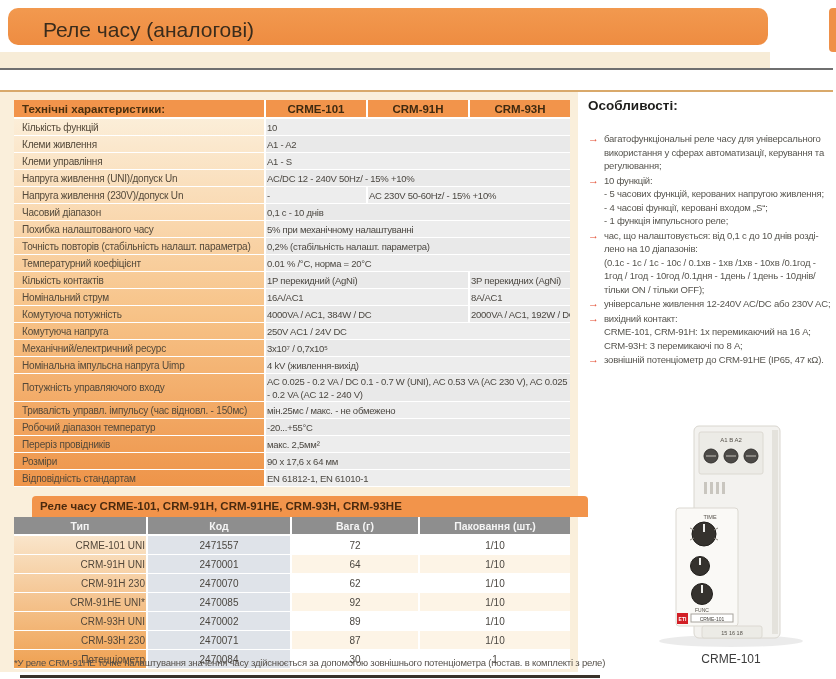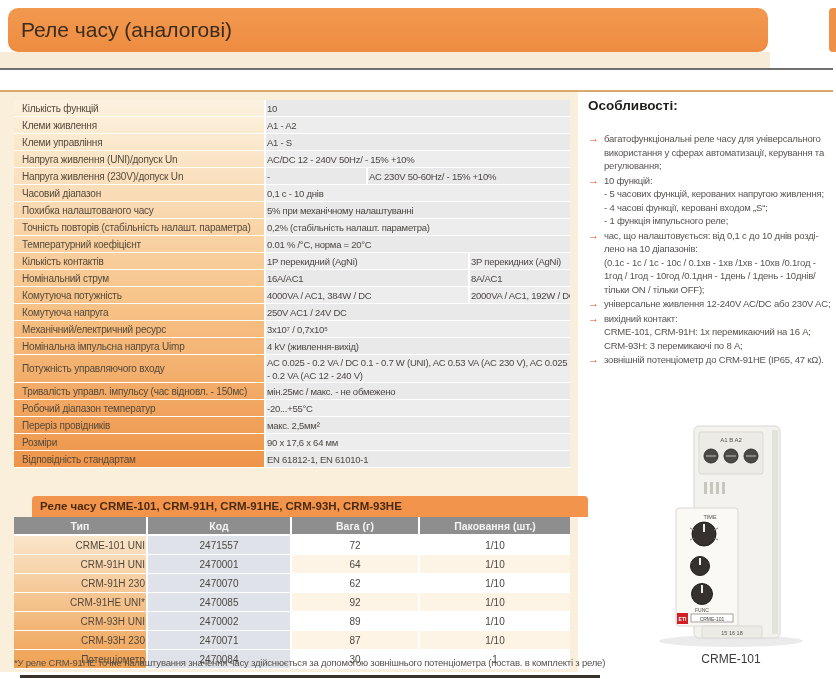--- a/index.html
+++ b/index.html
@@ -5,23 +5,23 @@
   html,body{margin:0;padding:0;}
   body{
     position:relative;width:836px;height:679px;background:#ffffff;
     font-family:"Liberation Sans",sans-serif;overflow:hidden;
     -webkit-font-smoothing:antialiased;
   }
   .abs{position:absolute;}
 
   
   #top-bar{
-    left:8px;top:8px;width:760px;height:44px;border-radius:10px;
+    left:8px;top:8px;width:760px;height:37px;border-radius:10px;
     background:linear-gradient(#f2994f,#ee8c41);
-    color:#3a2c1c;font-size:21px;line-height:44px;padding-left:13px;
+    color:#3a2c1c;font-size:21px;line-height:44px;padding-left:35px;
     box-sizing:border-box;
   }
   #top-tab{left:829px;top:8px;width:7px;height:44px;background:#ef9049;border-radius:4px 0 0 4px;}
   #band{left:0;top:52px;width:770px;height:16px;background:#f7ecd7;}
   #rule-top{left:0;top:68px;width:833px;height:2px;background:#6f6f6f;}
   #subtitle{left:6px;top:71px;width:820px;font-size:15px;color:#6e6e6e;letter-spacing:-0.2px;margin-top:20px;}
   #rule-sub{left:0;top:90px;width:833px;height:2px;background:#d9a96b;}
 
   
   #panel-left{left:0;top:92px;width:578px;height:580px;background:#faefdb;}
@@ -94,20 +94,26 @@
 <div class="abs" id="panel-left"></div>
 
 <table class="abs" id="specs">
   <colgroup>
       <col style="width:250px">
       <col style="width:102px">
       <col style="width:102px">
       <col style="width:102px">
     </colgroup>
   <tbody>
+      <tr>
+    <th class="lab">Технічні характеристики:</th>
+    <th class="col">CRME-101</th>
+    <th class="col">CRM-91H</th>
+    <th class="col">CRM-93H</th>
+  </tr>
   <tr>
     <td class="lab">Кількість функцій</td>
     <td class="val" colspan="3">10</td>
   </tr>
   <tr>
     <td class="lab">Клеми живлення</td>
     <td class="val" colspan="3">A1 - A2</td>
   </tr>
   <tr>
     <td class="lab">Клеми управління</td>

